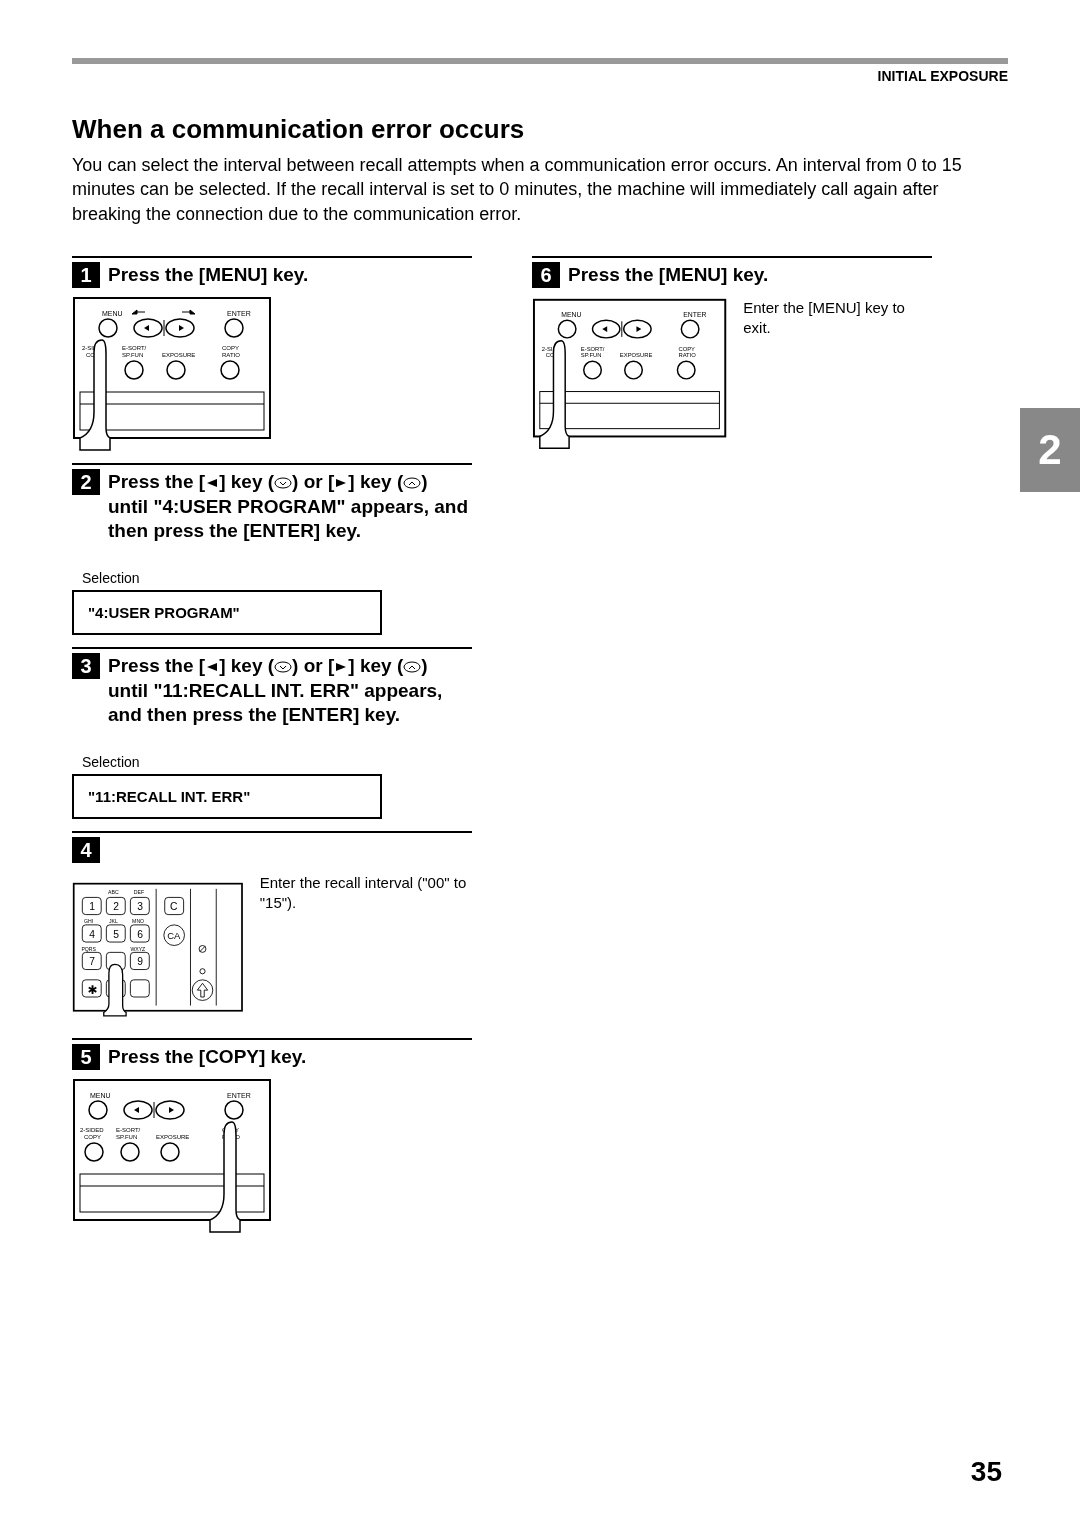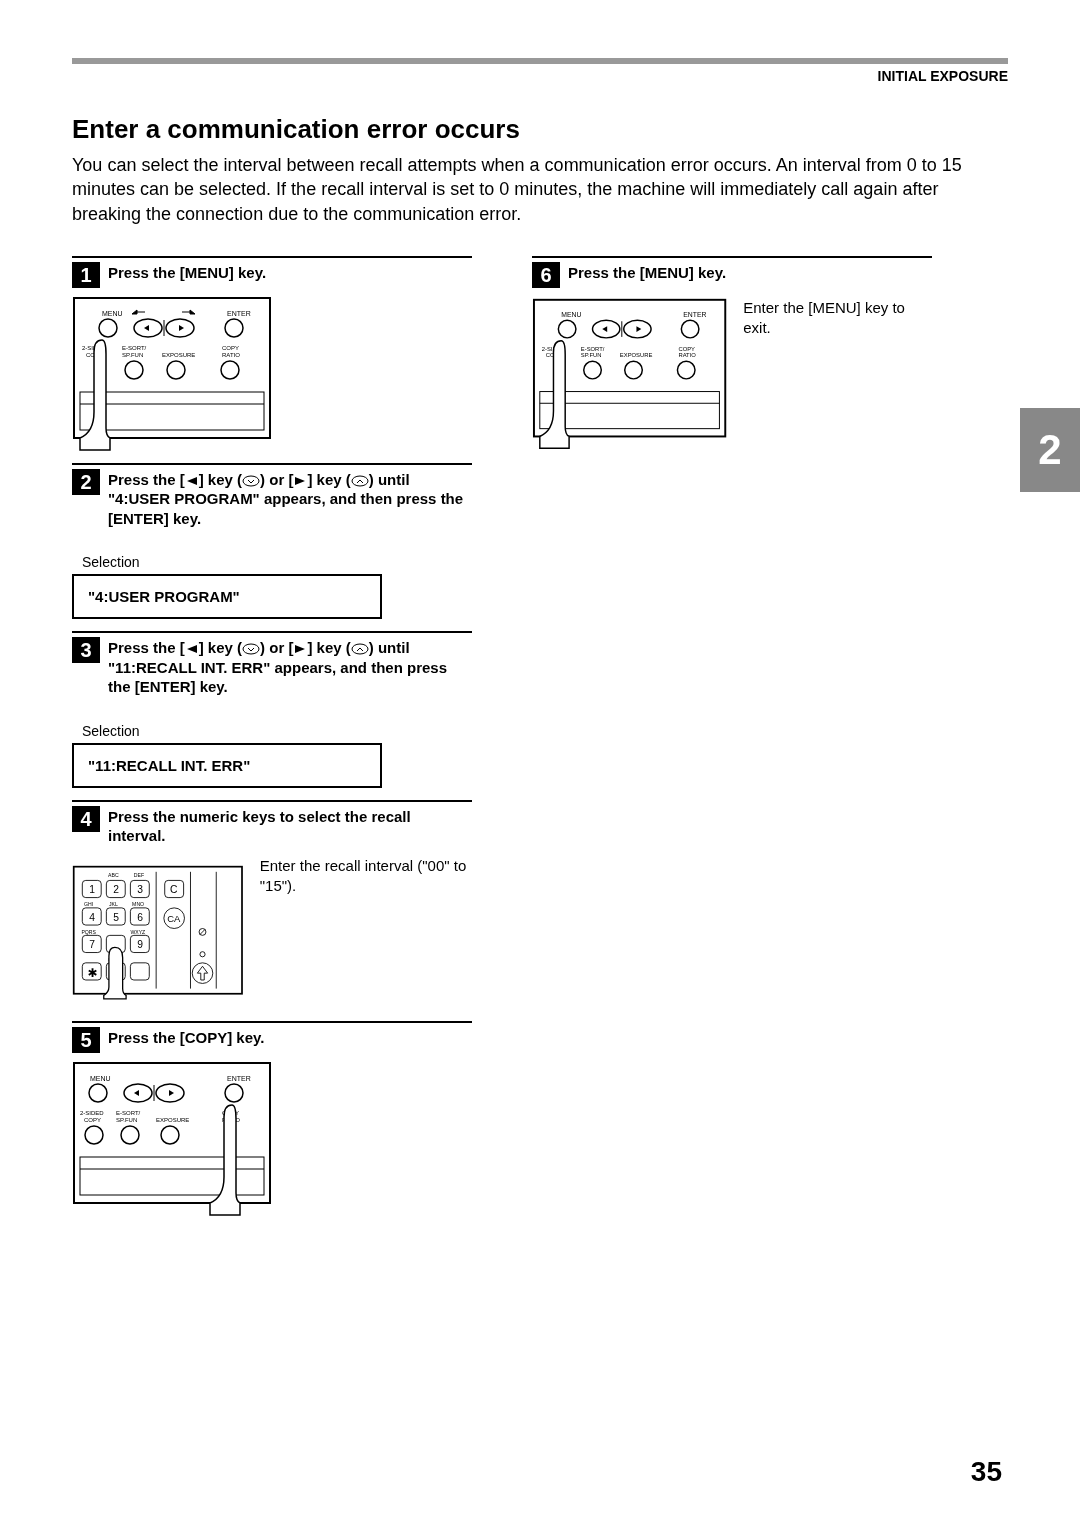--- a/index.html
+++ b/index.html
@@ -58,21 +58,21 @@
     width: 28px;
     height: 26px;
     font-size: 20px;
     font-weight: bold;
     text-align: center;
     line-height: 26px;
     flex-shrink: 0;
     margin-right: 8px;
   }
   .step-text {
-    font-size: 15px;
+    font-size: 19px;
     font-weight: bold;
     line-height: 1.3;
     padding-top: 1px;
   }
   .step-text .key-icon {
     display: inline-block;
     vertical-align: middle;
   }
   .panel-svg {
     display: block;
@@ -121,21 +121,21 @@
   }
   svg text { font-family: Arial, Helvetica, sans-serif; }
 </style>
 </head>
 <body>
 
 <div class="page">
   <div class="header-bar"></div>
   <div class="header-row">INITIAL EXPOSURE</div>
 
-  <div class="section-title">Enter a communication error occurs</div>
+  <div class="section-title">When a communication error occurs</div>
   <div class="intro">You can select the interval between recall attempts when a communication error occurs. An interval from 0 to 15 minutes can be selected. If the recall interval is set to 0 minutes, the machine will immediately call again after breaking the connection due to the communication error.</div>
 
   <div class="columns">
 
     <div class="col">
 
       <div class="step-head">
         <div class="step-num">1</div>
         <div class="step-text">Press the [MENU] key.</div>
       </div>
@@ -215,21 +215,20 @@
               <path d="M6 8 l3 -3 l3 3" fill="none" stroke="#000"></path>
             </svg><span>)</span>
           <span>until "11:RECALL INT. ERR" appears, and then press the [ENTER] key.</span>
         </div>
       </div>
       <div class="selection-label">Selection</div>
       <div class="display-box">"11:RECALL INT. ERR"</div>
 
       <div class="step-head">
         <div class="step-num">4</div>
-        <div class="step-text">Press the numeric keys to select the recall interval.</div>
       </div>
       <div class="step-row">
         <svg class="panel-svg" width="200" height="155" viewBox="0 0 200 155">
           <rect x="2" y="2" width="196" height="148" fill="#fff" stroke="#000" stroke-width="2"></rect>
 
           <text x="42" y="14" font-size="6">ABC</text>
           <text x="72" y="14" font-size="6">DEF</text>
           <rect x="12" y="18" width="22" height="20" rx="4" fill="none" stroke="#000"></rect>
             <text x="20" y="33" font-size="12">1</text>
           <rect x="40" y="18" width="22" height="20" rx="4" fill="none" stroke="#000"></rect>

